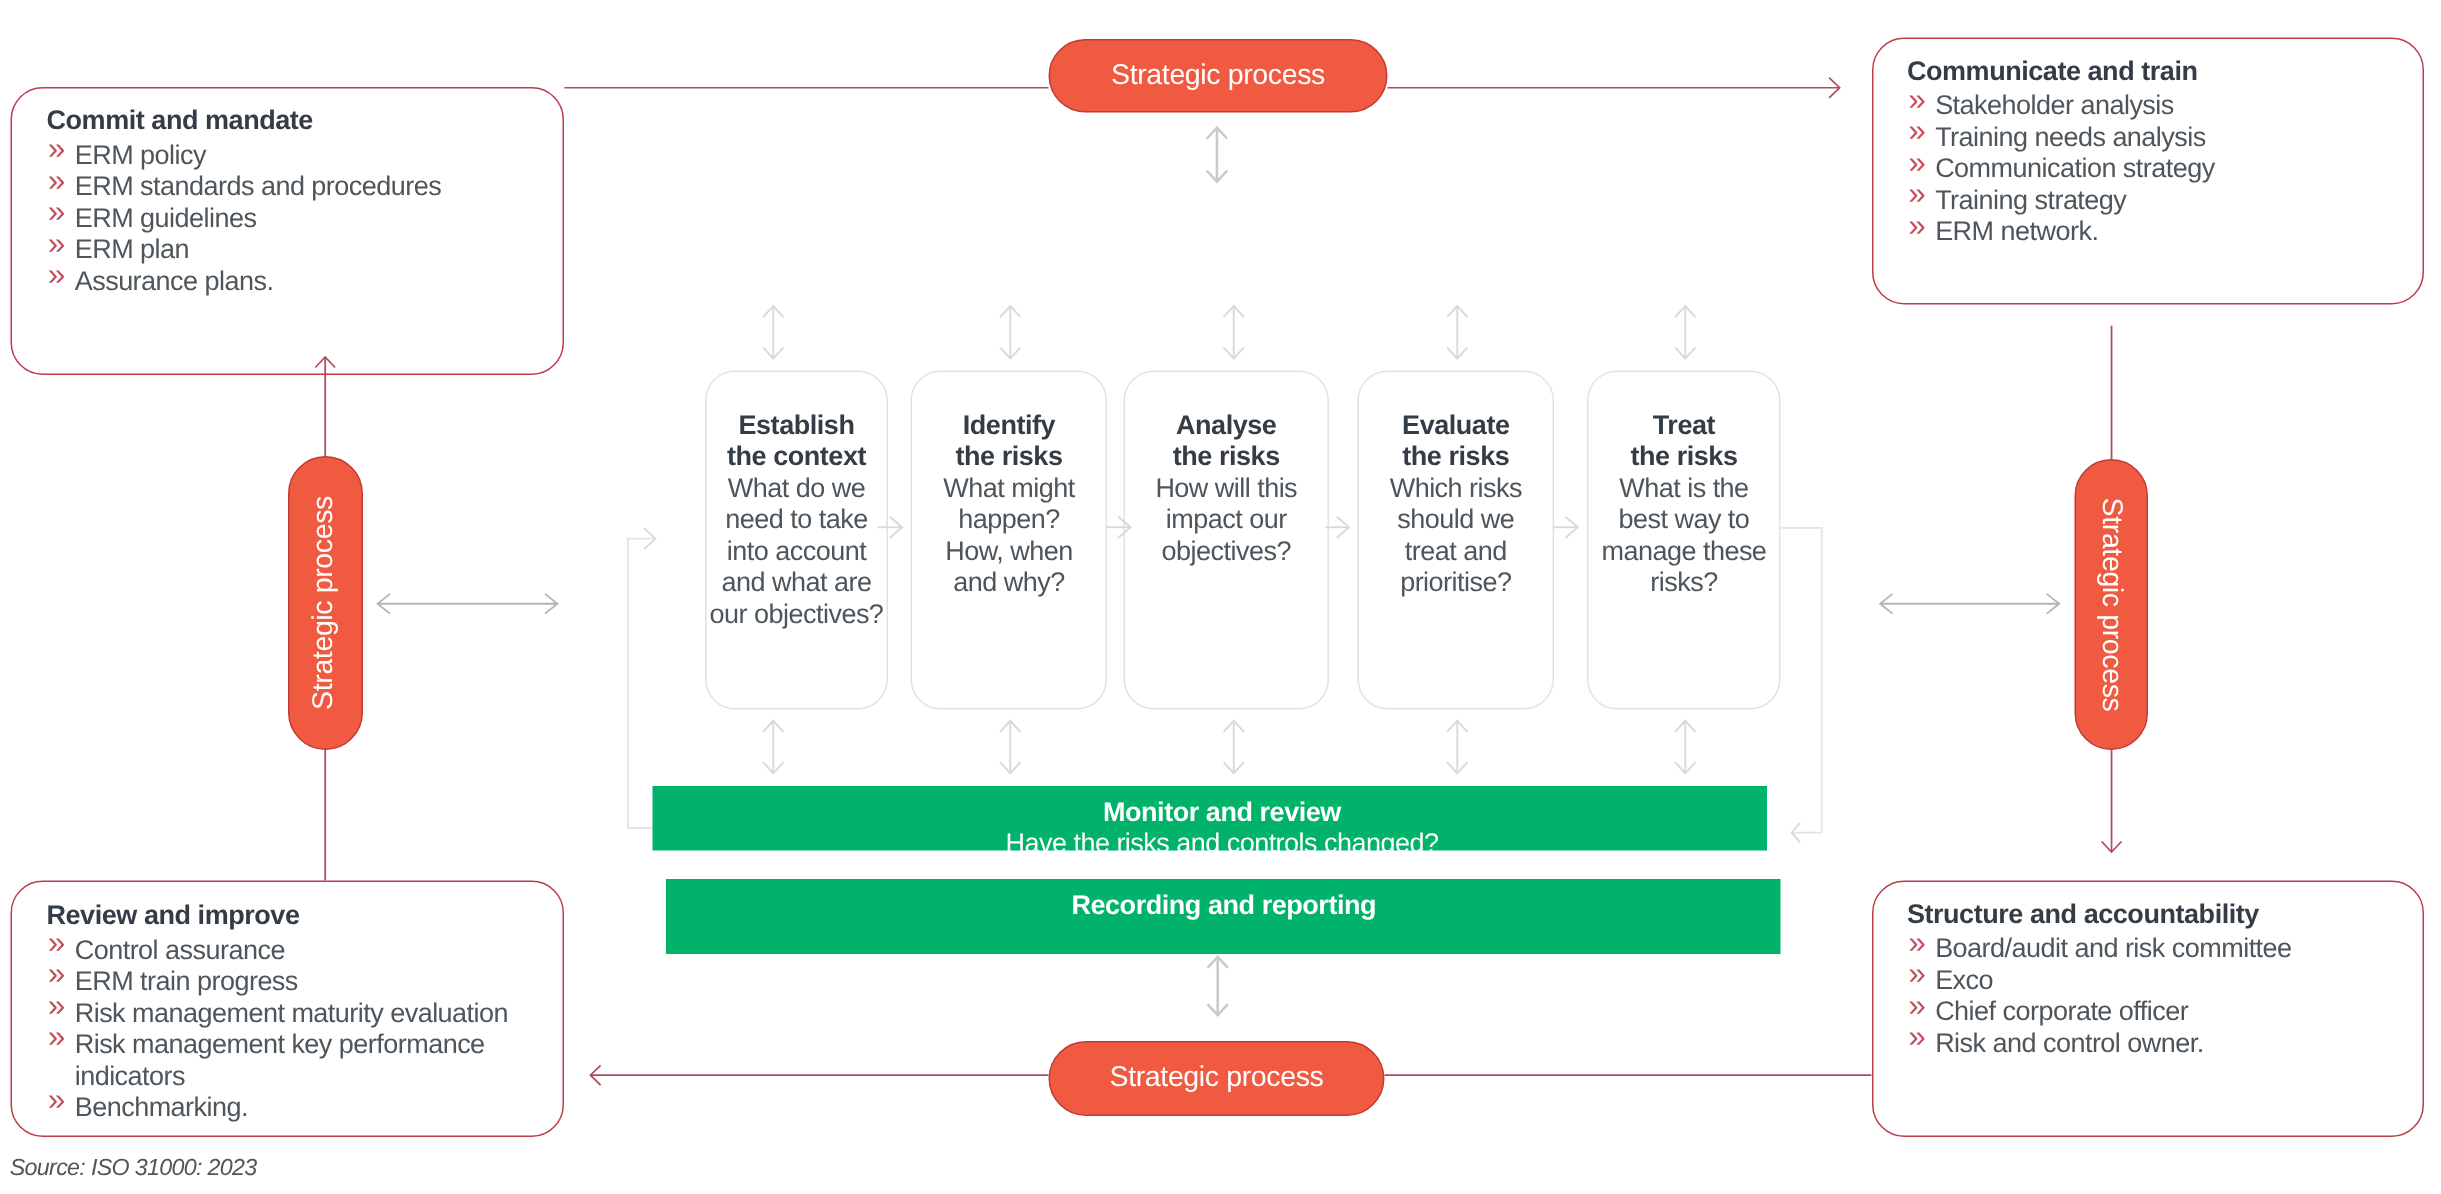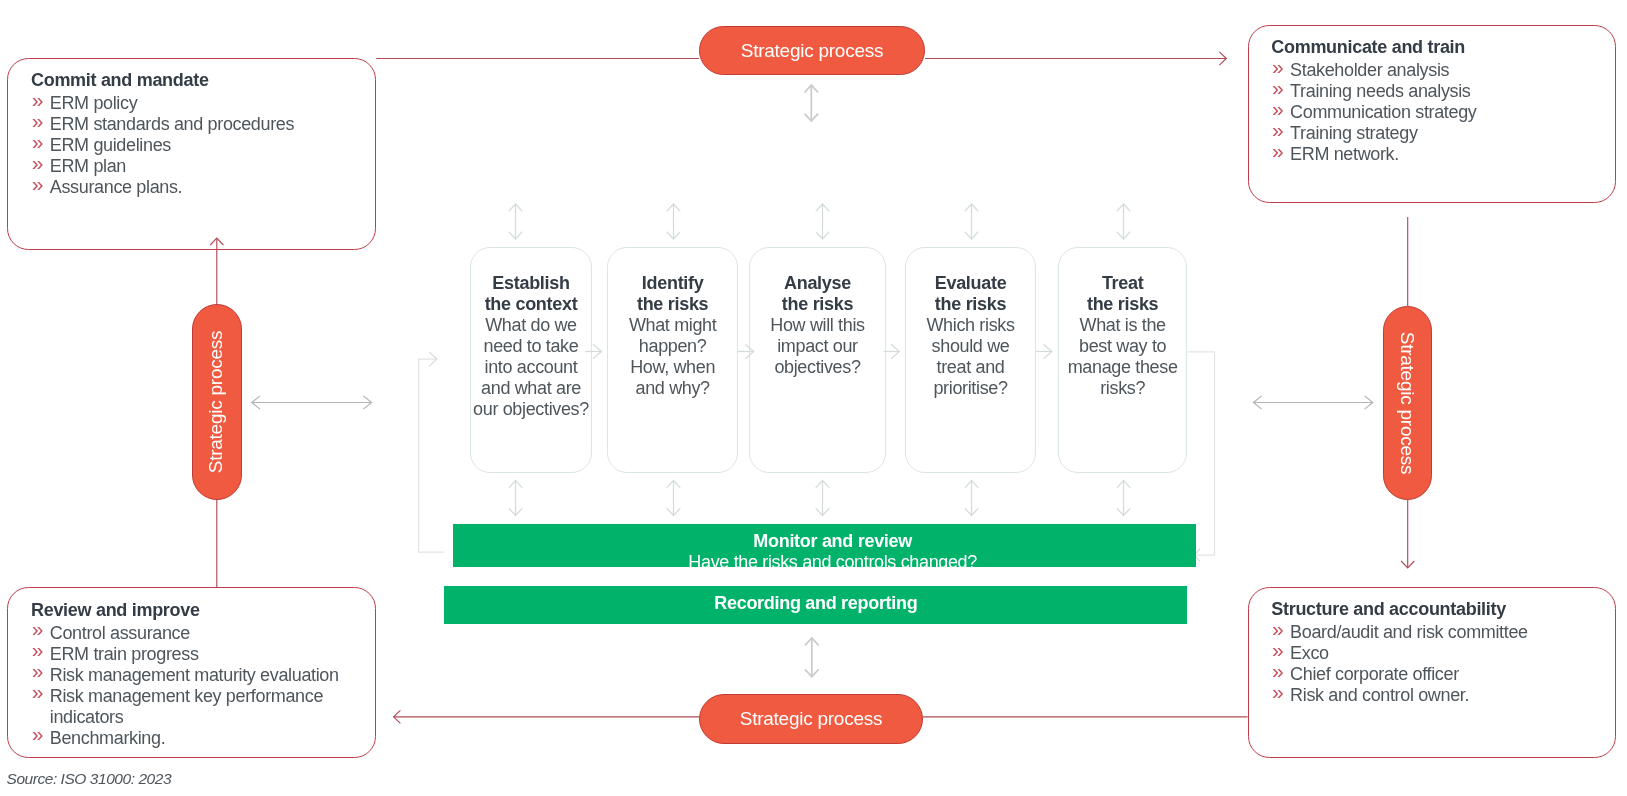--- a/index.html
+++ b/index.html
@@ -37,22 +37,22 @@
   #pill-top    {left:699px; top:26px;  width:226px; height:49px;}
   #pill-bottom {left:699px; top:693.5px;width:224px; height:50px;}
   #pill-left   {left:192px; top:304px;  width:49.5px;height:196px;}
   #pill-right  {left:1383px;top:306px;  width:48.5px;height:194px;}
   .vtxt{display:block;white-space:nowrap;}
   .vup{transform:rotate(-90deg);}
   .vdown{transform:rotate(90deg);}
 
   
   #bar-communicate{left:444.2px; top:141.2px; width:743.3px; height:54.1px; padding-top:4.5px;}
-  #bar-monitor    {left:453px; top:524px;   width:743.3px; height:43px; padding-top:5.5px;padding-left:16px;}
-  #bar-recording  {left:444.2px; top:586.2px; width:743.3px; height:38px; padding-top:5.5px;}
+  #bar-monitor    {left:435px; top:524px;   width:743.3px; height:43px; padding-top:5.5px;padding-left:16px;}
+  #bar-recording  {left:444.2px; top:586.2px; width:743.3px; height:50px; padding-top:5.5px;}
 
   
   .pbox{height:226px;top:246.5px;}
   .pb-inner{position:absolute;left:0;right:0;top:25px;}
 
   .source{left:6.5px;top:770px;}
 </style>
 </head>
 <body>
 

